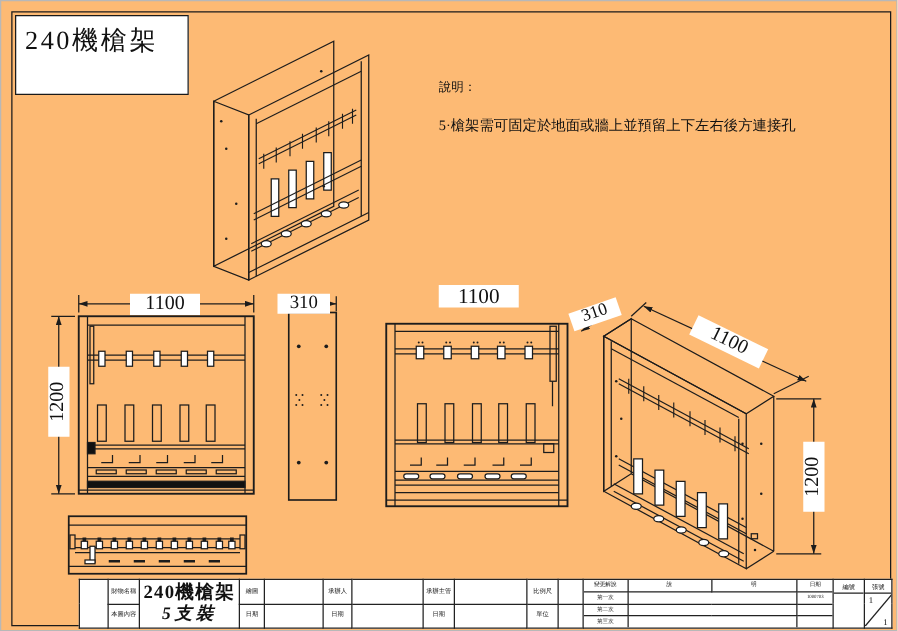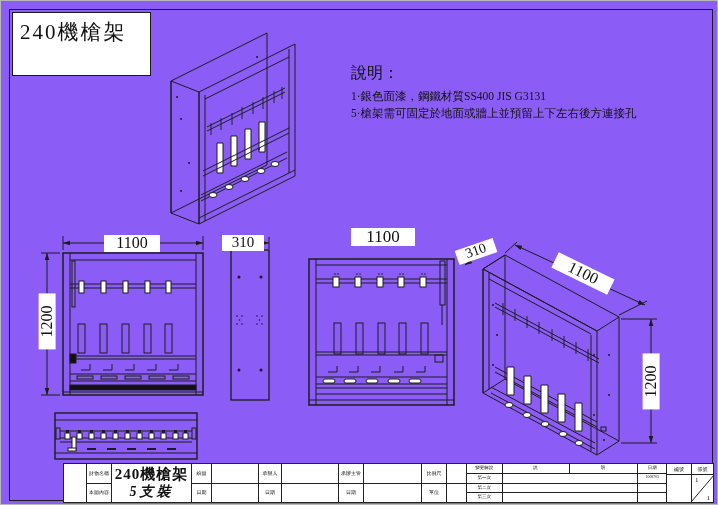--- a/index.html
+++ b/index.html
@@ -1,23 +1,23 @@
 <!DOCTYPE html>
 <html><head>
 <meta charset="utf-8">
 <style>
   html,body{margin:0;padding:0;background:#fff;}
-  .page{position:relative;width:716px;height:503px;border:1px solid #b8b8b8;background:#8b5cf6;
+  .page{position:relative;width:716px;height:503px;border:1px solid #b8b8b8;background:#fdba74;
         font-family:"Liberation Serif",serif;color:#111;overflow:hidden;}
   .sheet-border{position:absolute;left:8px;top:8px;width:702px;height:490px;border:1.6px solid #1a1a1a;}
   .title-box{position:absolute;left:11px;top:11px;width:137px;height:62px;border:1.6px solid #1a1a1a;background:#fff;}
   .title-box .l1{font-size:21px;letter-spacing:2px;margin:5px 0 0 7px;}
   .title-box .l2{font-size:19px;letter-spacing:9px;margin:6px 0 0 21px;}
   .notes{position:absolute;left:350px;top:62px;width:348px;}
-  .notes .nh{font-size:16px;margin-bottom:4px;}
+  .notes .nh{font-size:10px;margin-bottom:16px;}
   .notes .ni{font-size:11.5px;line-height:16.5px;white-space:nowrap;}
   svg.view{position:absolute;}
   .dim{position:absolute;font-family:"Liberation Serif",serif;color:#111;background:#fff;
        text-align:center;line-height:1.05;font-size:16px;}
   
   table.tb{position:absolute;left:62px;top:462px;width:650px;height:38px;border-collapse:collapse;table-layout:fixed;background:#fff;}
   table.tb td{border:1px solid #222;padding:0;overflow:hidden;vertical-align:middle;}
   table.tb tr{height:19px;}
   .lb{font-size:5px;text-align:center;line-height:1;letter-spacing:0px;}
   .nm{text-align:center;font-weight:700;}
@@ -38,21 +38,20 @@
 
 <div class="page">
   <div class="sheet-border"></div>
 
   <div class="title-box">
     <div class="l1">240機槍架</div>
   </div>
 
   <div class="notes">
     <div class="nh">說明：</div>
-    <div class="ni">1·銀色面漆，鋼鐵材質SS400 JIS G3131</div>
     <div class="ni">5·槍架需可固定於地面或牆上並預留上下左右後方連接孔</div>
   </div>
 
   <svg class="view" style="left:138px;top:22px;width:208px;height:210px" viewBox="0 0 208 210">
     <g stroke="#1c1c1c" stroke-width="1" fill="none">
       <polygon points="32,58 128,10 128,142 32,190"></polygon>
       <polygon points="32,58 60,69 60,201 32,190"></polygon>
       <polygon points="60,69 156,21 156,153 60,201"></polygon>
       <line x1="66" y1="72" x2="66" y2="198"></line>
         <line x1="150" y1="26" x2="150" y2="150"></line>

